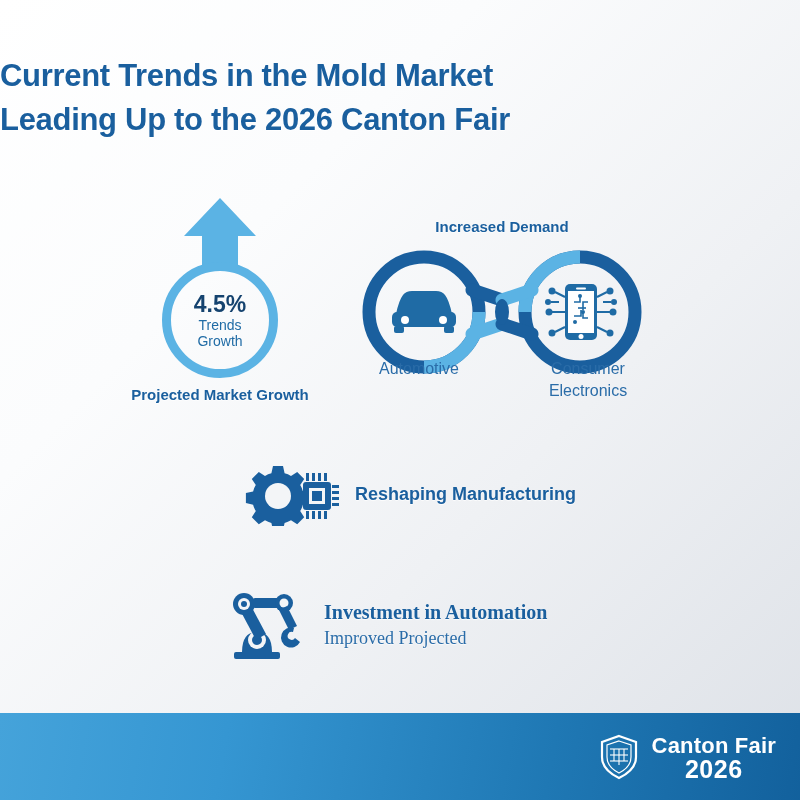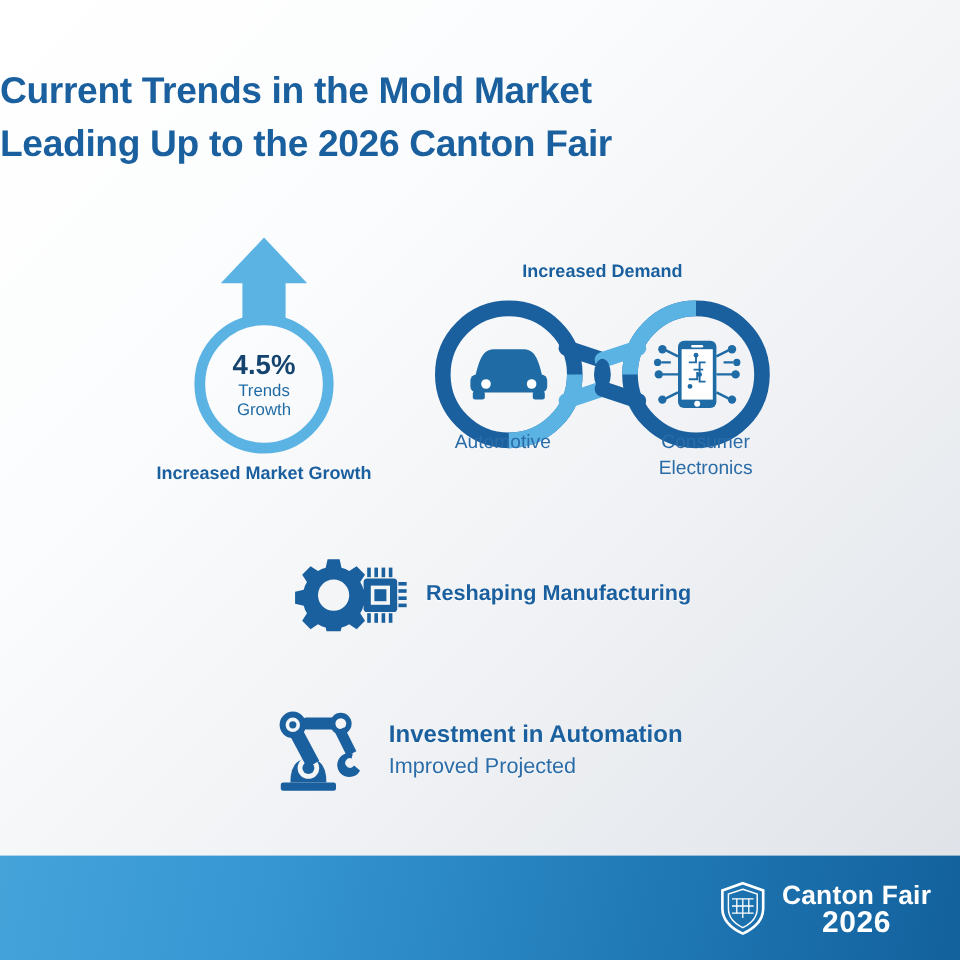--- a/index.html
+++ b/index.html
@@ -148,20 +148,21 @@
     display: flex;
     align-items: center;
   }
   .feature-row.advanced-mold {
     left: 243px;
     top: 462px;
   }
   .feature-row.automation {
     left: 228px;
     top: 590px;
+    font-family: Liberation Serif, serif;
   }
   .feature-icon {
     flex: 0 0 auto;
     margin-right: 16px;
   }
   .feature-text {
     display: flex;
     flex-direction: column;
   }
   .feature-title {
@@ -237,21 +238,21 @@
 
   <div class="growth-cluster">
     <svg class="arrow-up" viewBox="0 0 76 72">
       <path d="M38 2 L74 40 L56 40 L56 70 L20 70 L20 40 L2 40 Z" fill="#5bb3e4"></path>
     </svg>
     <div class="growth-ring">
       <div class="growth-pct">4.5%</div>
       <div class="growth-sub">Trends</div>
       <div class="growth-sub">Growth</div>
     </div>
-    <div class="growth-caption">Increased Market Growth</div>
+    <div class="growth-caption">Projected Market Growth</div>
   </div>
 
   <div class="demand-cluster">
     <div class="demand-heading">Increased Demand</div>
 
     <svg class="chain-svg" width="300" height="140" viewBox="0 0 300 140">
 
       <circle cx="72" cy="70" r="55" fill="none" stroke="#1a5f9e" stroke-width="13"></circle>
 
       <path d="M 72 125 A 55 55 0 0 0 127 70" fill="none" stroke="#5bb3e4" stroke-width="13" stroke-linecap="butt"></path>

